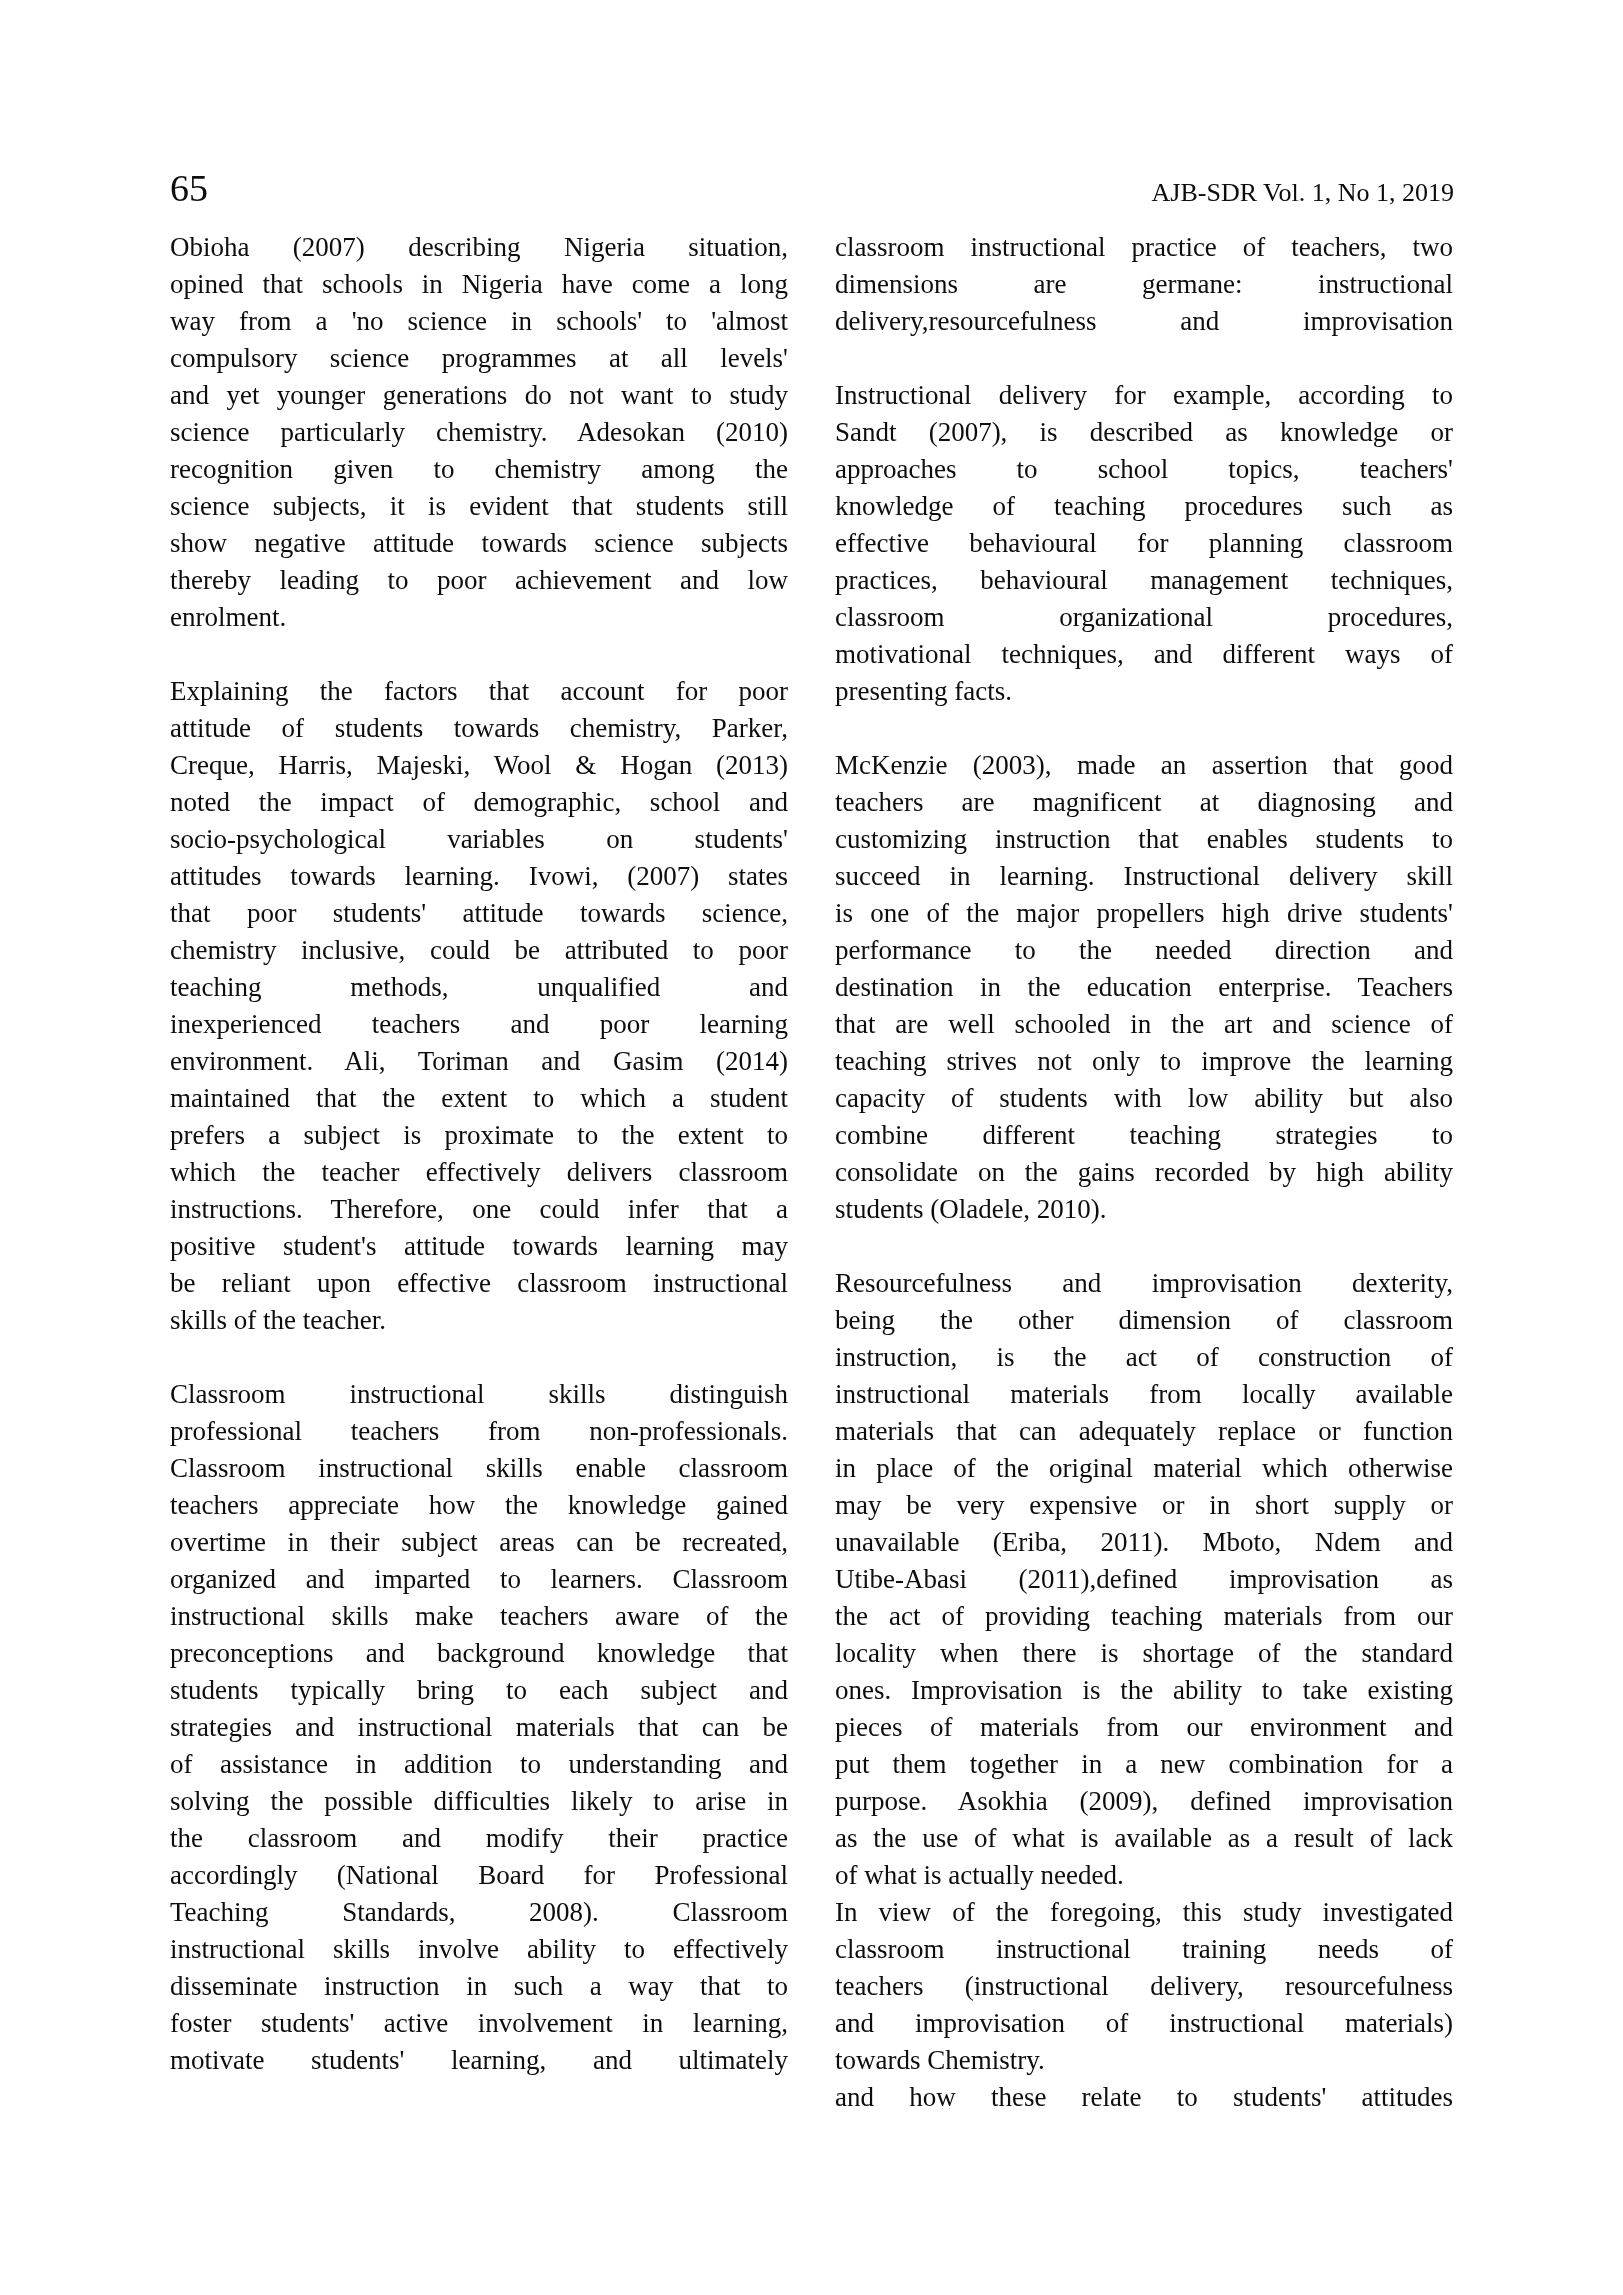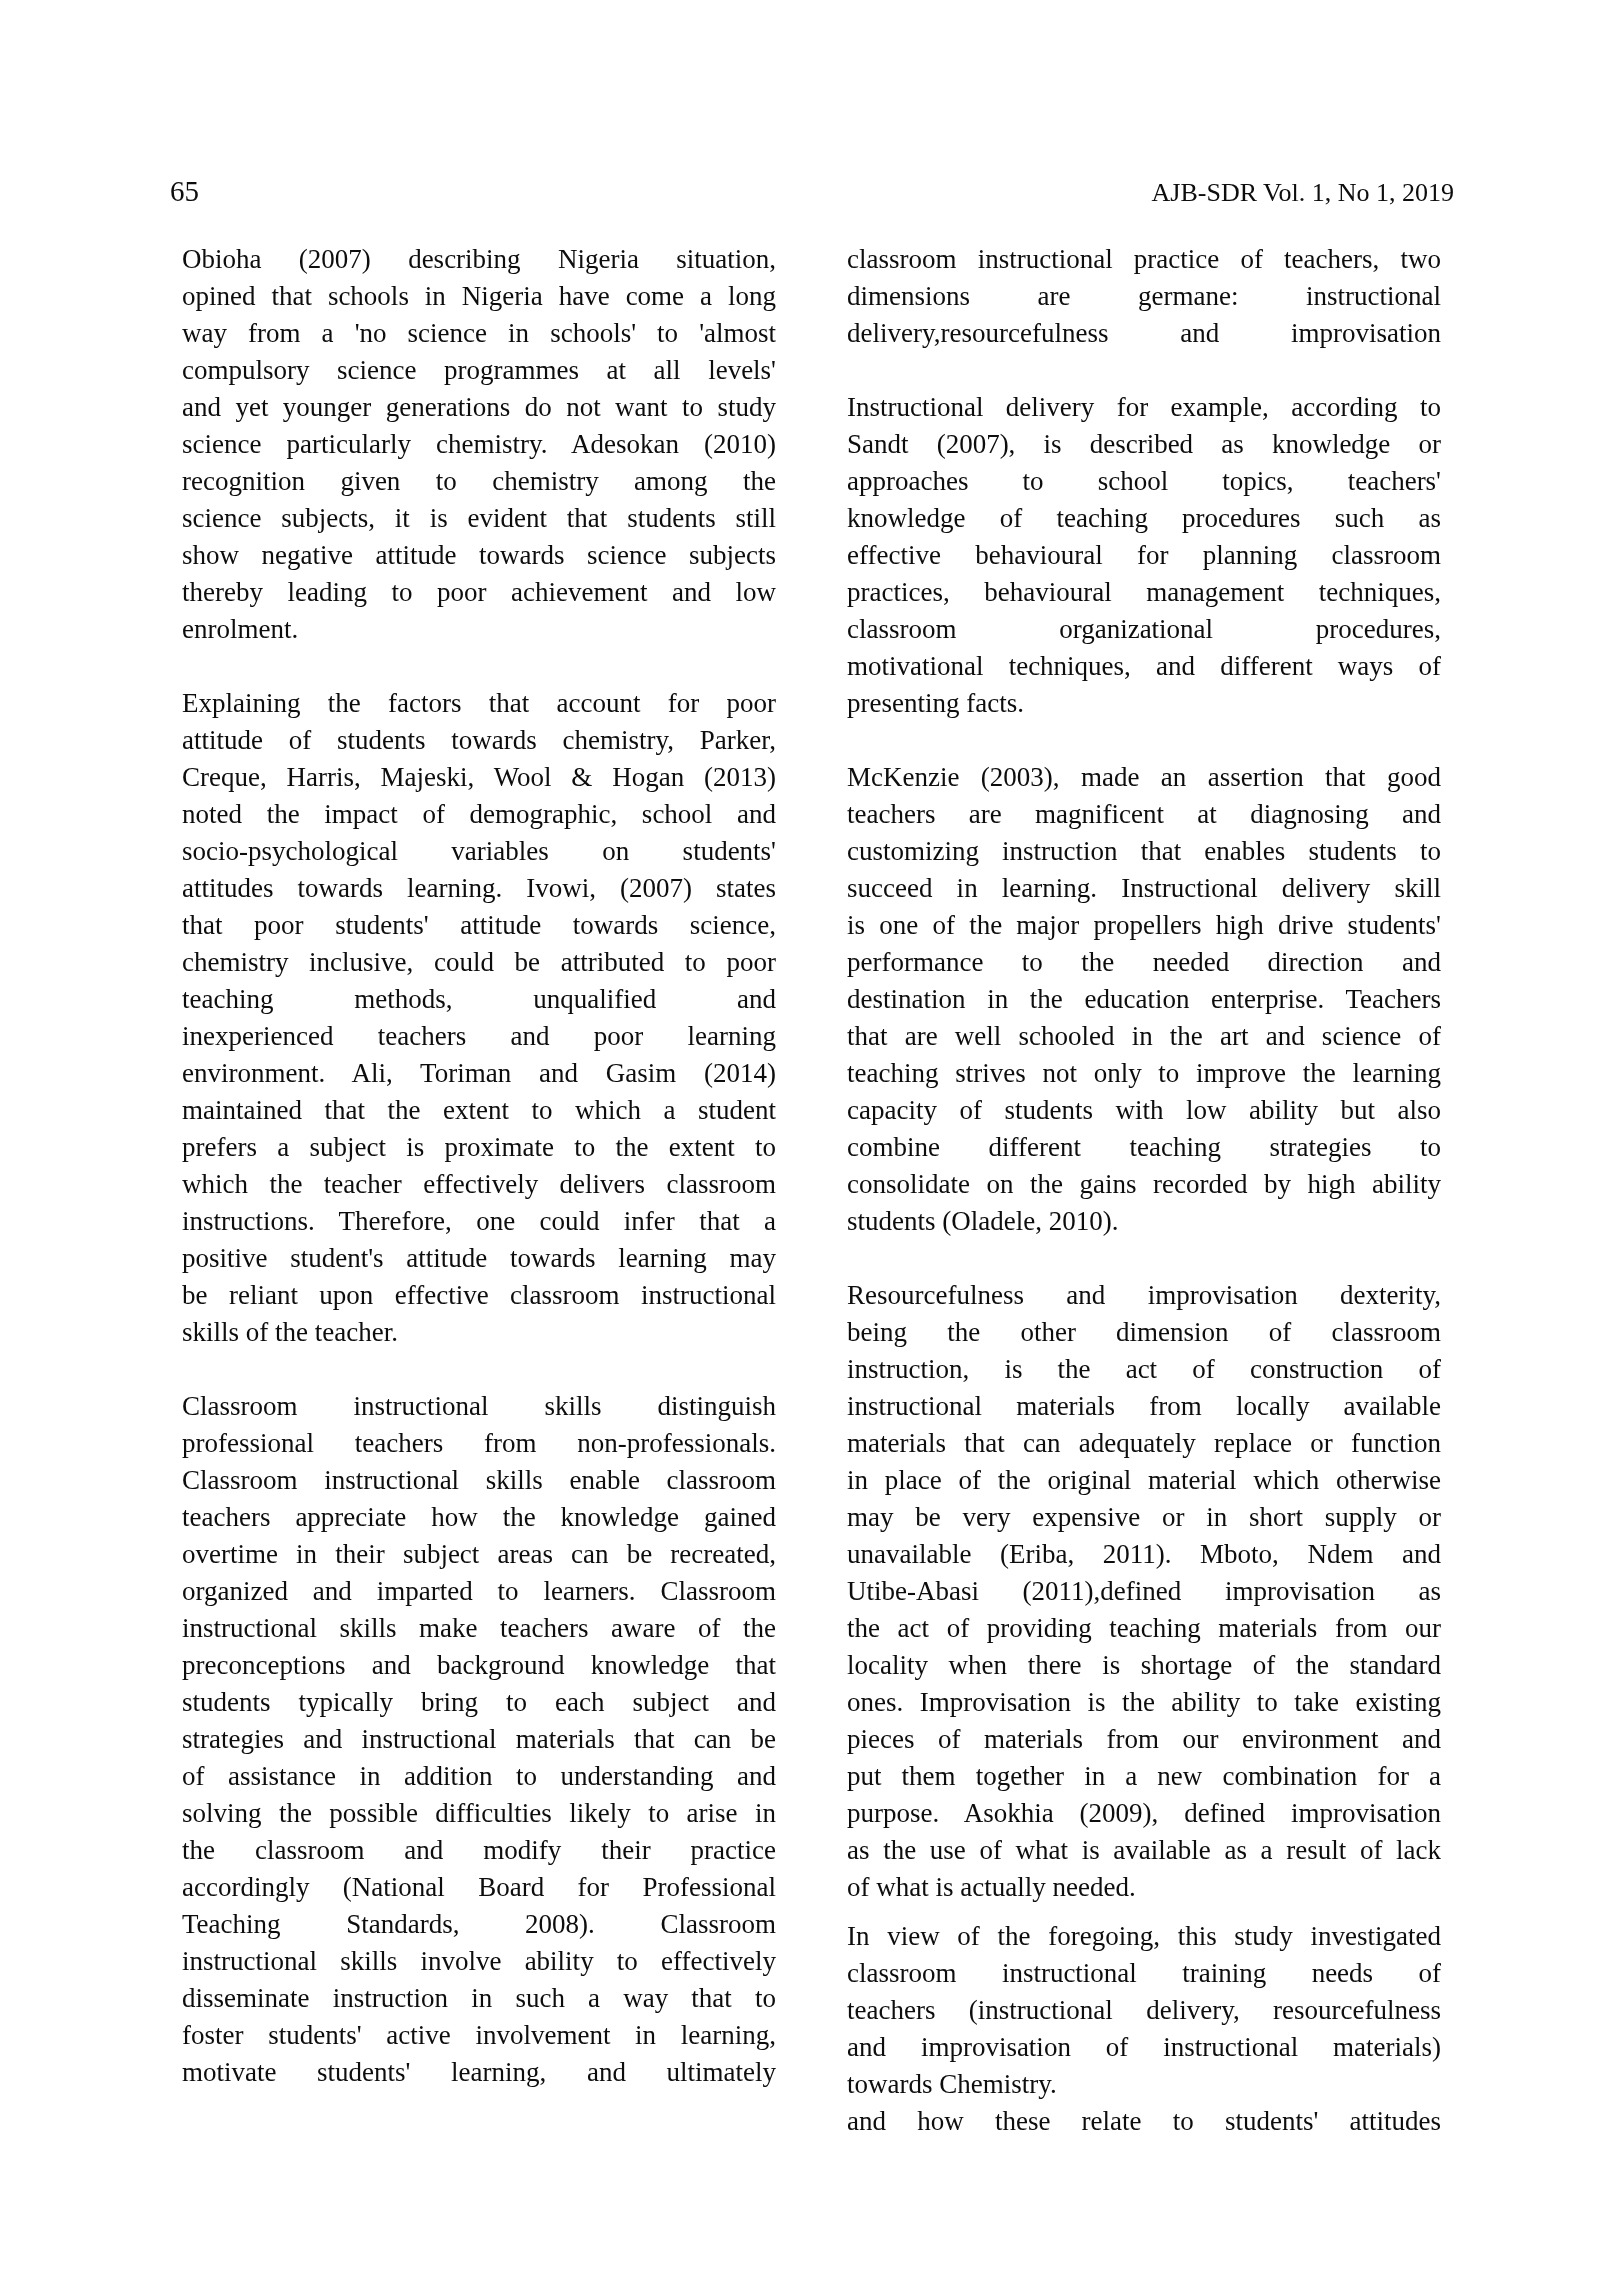--- a/index.html
+++ b/index.html
@@ -19,42 +19,42 @@
   .page-header {
     position: absolute;
     left: 170px;
     top: 162px;
     width: 1284px;
     display: flex;
     justify-content: space-between;
     align-items: baseline;
   }
   .page-number {
-    font-size: 29px;
+    font-size: 38px;
     line-height: 36px;
   }
   .journal-ref {
     font-size: 26px;
     line-height: 36px;
     margin-top: 13px;
   }
   .columns {
     position: absolute;
     left: 170px;
     top: 229px;
     width: 1284px;
     display: flex;
     column-gap: 47px;
   }
   .column {
     width: 618px;
     flex: 0 0 618px;
   }
   .para {
-    margin: 12px;
+    margin: 0;
   }
   .para.gap-before {
     margin-top: 37px;
   }
   .line {
     font-size: 27px;
     line-height: 37px;
     height: 37px;
     overflow: hidden;
     text-align: justify;

